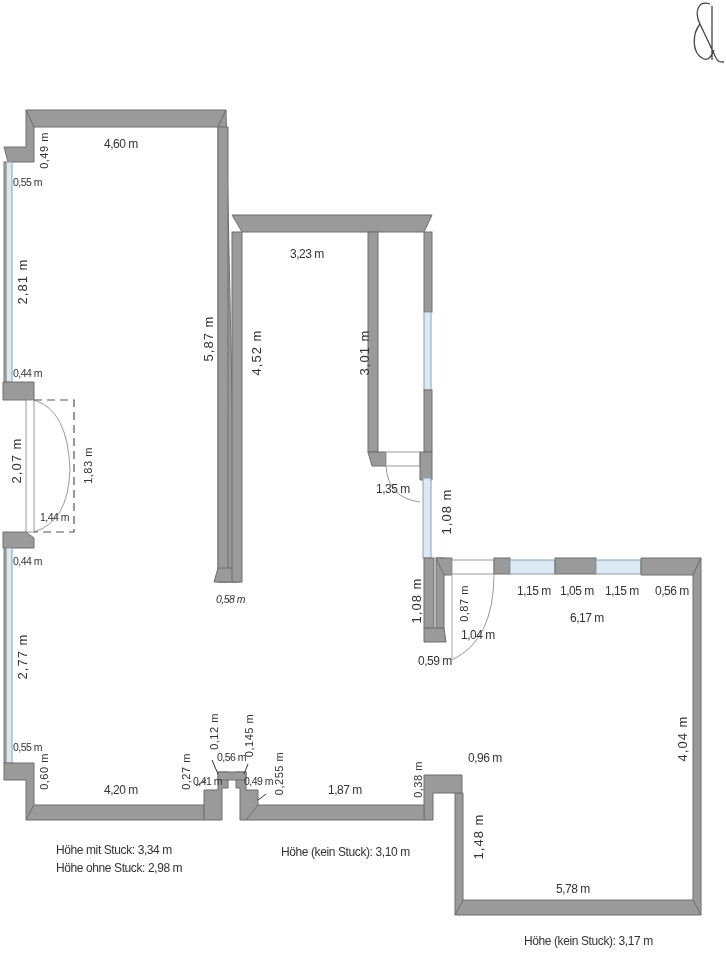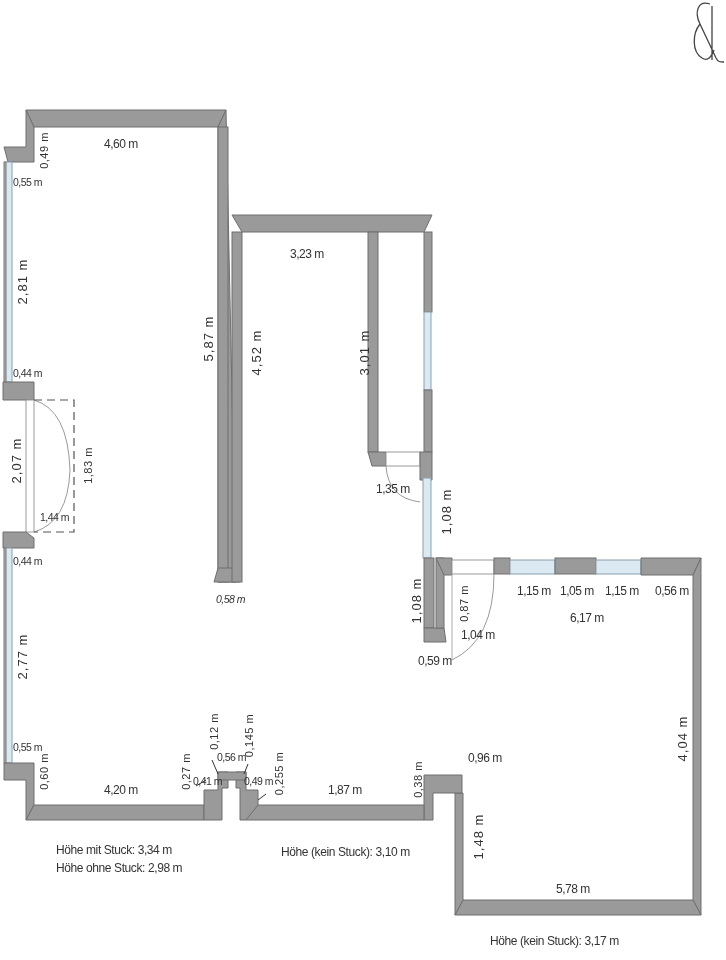--- a/index.html
+++ b/index.html
@@ -151,13 +151,13 @@
 <div class="lbl" style="left:517px; top:585px;">1,15 m</div>
 <div class="lbl" style="left:560px; top:585px;">1,05 m</div>
 <div class="lbl" style="left:605px; top:585px;">1,15 m</div>
 <div class="lbl" style="left:655px; top:585px;">0,56 m</div>
 <div class="lbl" style="left:550px; top:612px;padding-left:20px;">6,17 m</div>
 <div class="lbl rot" style="left:660px; top:732px;">4,04 m</div>
 <div class="lbl" style="left:428px; top:752px;padding-left:40px;">0,96 m</div>
 <div class="lbl rot sm" style="left:400px; top:774px;">0,38 m</div>
 <div class="lbl rot" style="left:456px; top:830px;">1,48 m</div>
 <div class="lbl" style="left:556px; top:865px;margin-top:18px;">5,78 m</div>
-<div class="note" style="left:490px; top:934px;">Höhe (kein Stuck): 3,17 m</div>
+<div class="note" style="left:524px; top:934px;">Höhe (kein Stuck): 3,17 m</div>
 
 </body></html>

